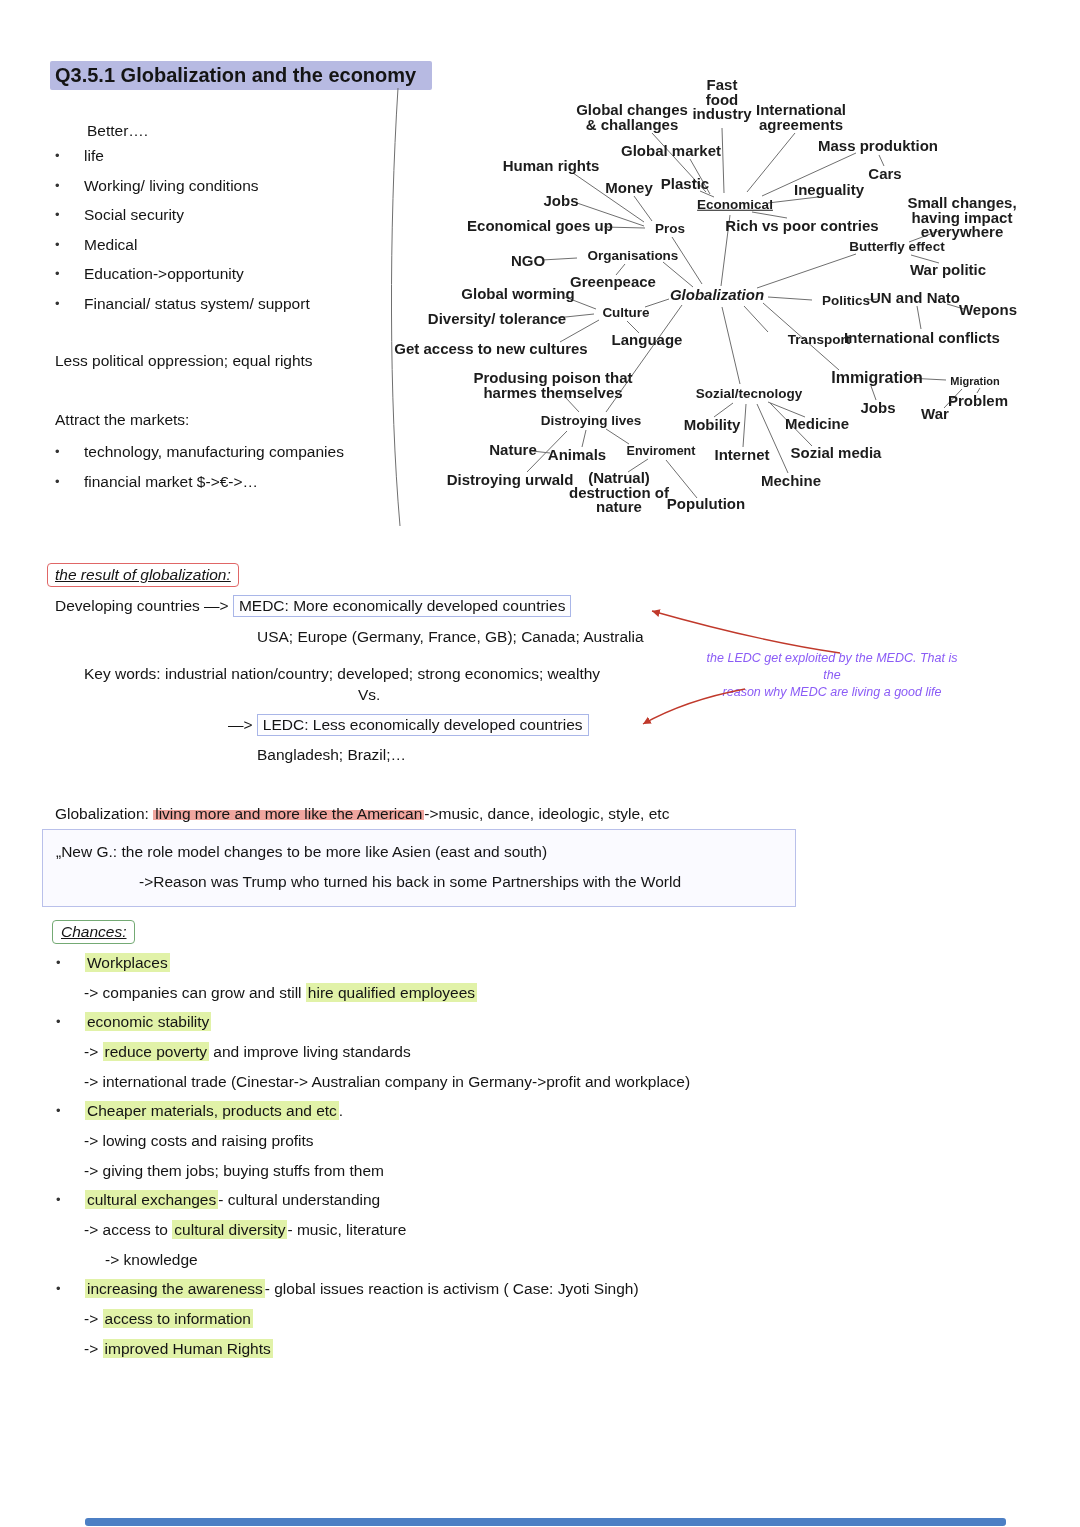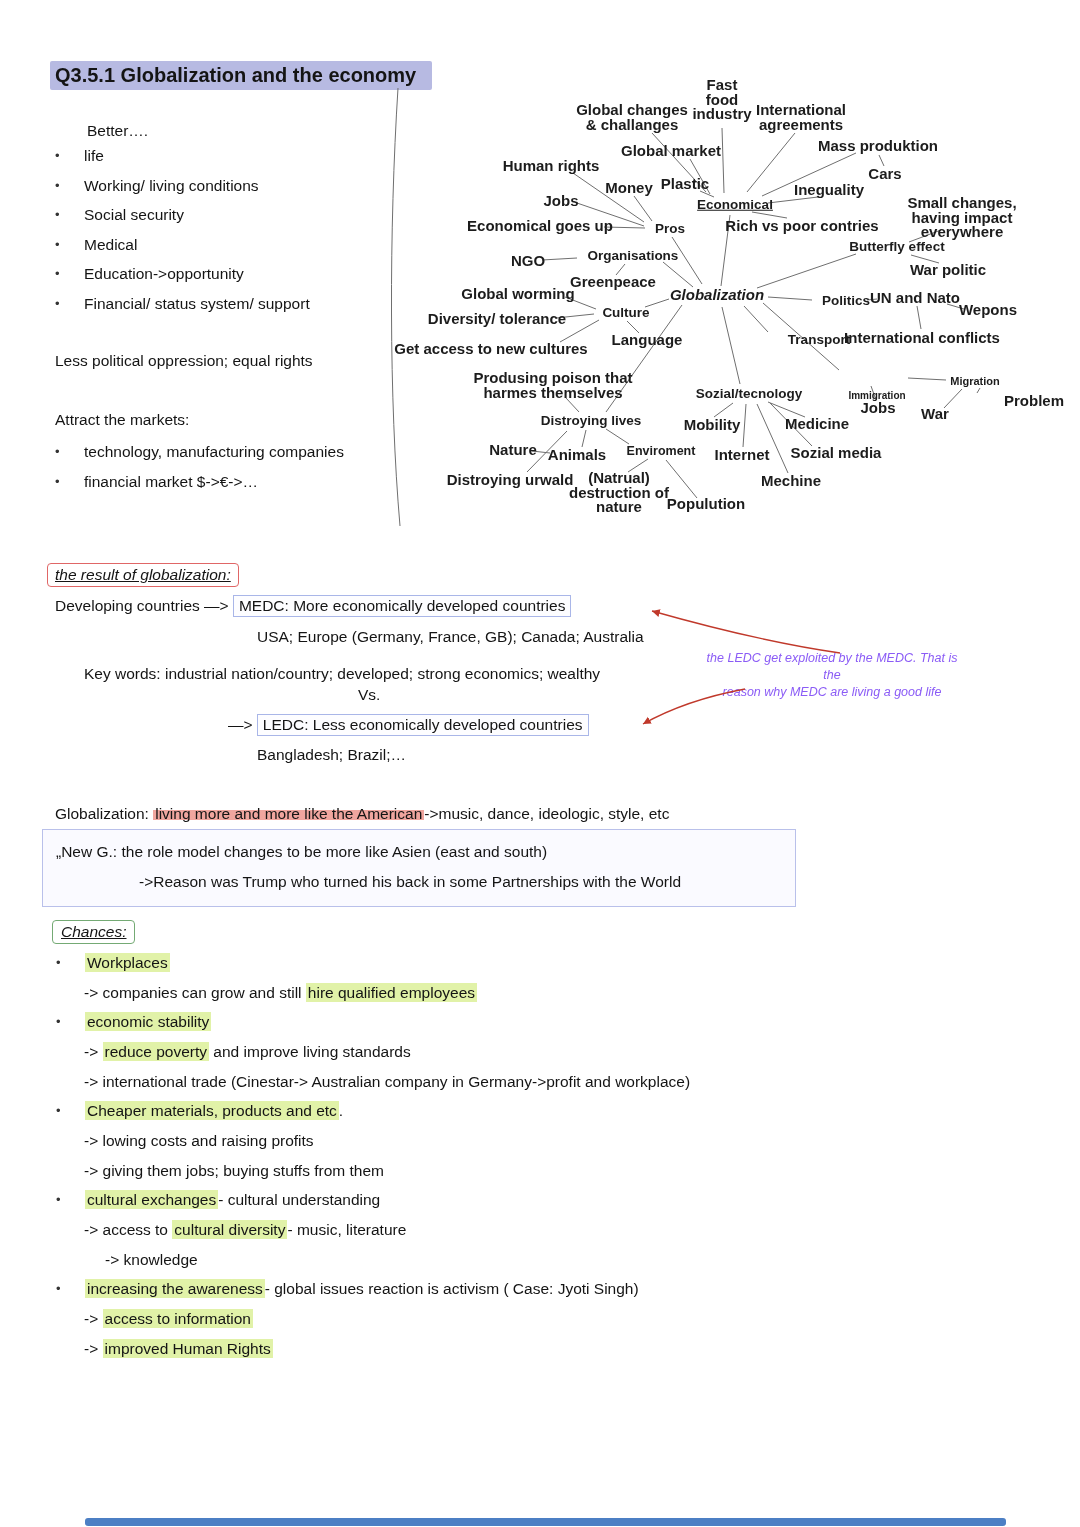--- a/index.html
+++ b/index.html
@@ -191,26 +191,26 @@
 <div class="mm-node" style="left:915px;top:298px;">UN and Nato</div>
 <div class="mm-node" style="left:988px;top:310px;">Wepons</div>
 <div class="mm-node mm-b" style="left:620px;top:313px;">Culture</div>
 <div class="mm-node" style="left:497px;top:319px;">Diversity/ tolerance</div>
 <div class="mm-node" style="left:922px;top:338px;">International conflicts</div>
 <div class="mm-node" style="left:491px;top:349px;">Get access to new cultures</div>
 <div class="mm-node" style="left:647px;top:340px;">Language</div>
 <div class="mm-node mm-b" style="left:783px;top:340px;margin-left:30px;">Transport</div>
 <div class="mm-node" style="left:553px;top:385px;">Produsing poison that
 harmes themselves</div>
-<div class="mm-node mm-b" style="left:871px;top:396px;font-size:10px;">Immigration</div>
+<div class="mm-node mm-b" style="left:871px;top:378px;font-size:16px;">Immigration</div>
 <div class="mm-node mm-sm" style="left:975px;top:381px;">Migration</div>
 <div class="mm-node mm-b" style="left:743px;top:394px;">Sozial/tecnology</div>
 <div class="mm-node" style="left:878px;top:408px;">Jobs</div>
 <div class="mm-node" style="left:935px;top:414px;">War</div>
-<div class="mm-node" style="left:1034px;top:401px;">Problem</div>
+<div class="mm-node" style="left:978px;top:401px;">Problem</div>
 <div class="mm-node mm-b" style="left:585px;top:421px;">Distroying lives</div>
 <div class="mm-node" style="left:712px;top:425px;">Mobility</div>
 <div class="mm-node" style="left:817px;top:424px;text-align:right;">Medicine</div>
 <div class="mm-node" style="left:513px;top:450px;">Nature</div>
 <div class="mm-node" style="left:577px;top:455px;">Animals</div>
 <div class="mm-node mm-b" style="left:655px;top:451px;font-size:12.5px;">Enviroment</div>
 <div class="mm-node" style="left:742px;top:455px;">Internet</div>
 <div class="mm-node" style="left:836px;top:453px;">Sozial media</div>
 <div class="mm-node" style="left:510px;top:480px;">Distroying urwald</div>
 <div class="mm-node" style="left:619px;top:493px;">(Natrual)

